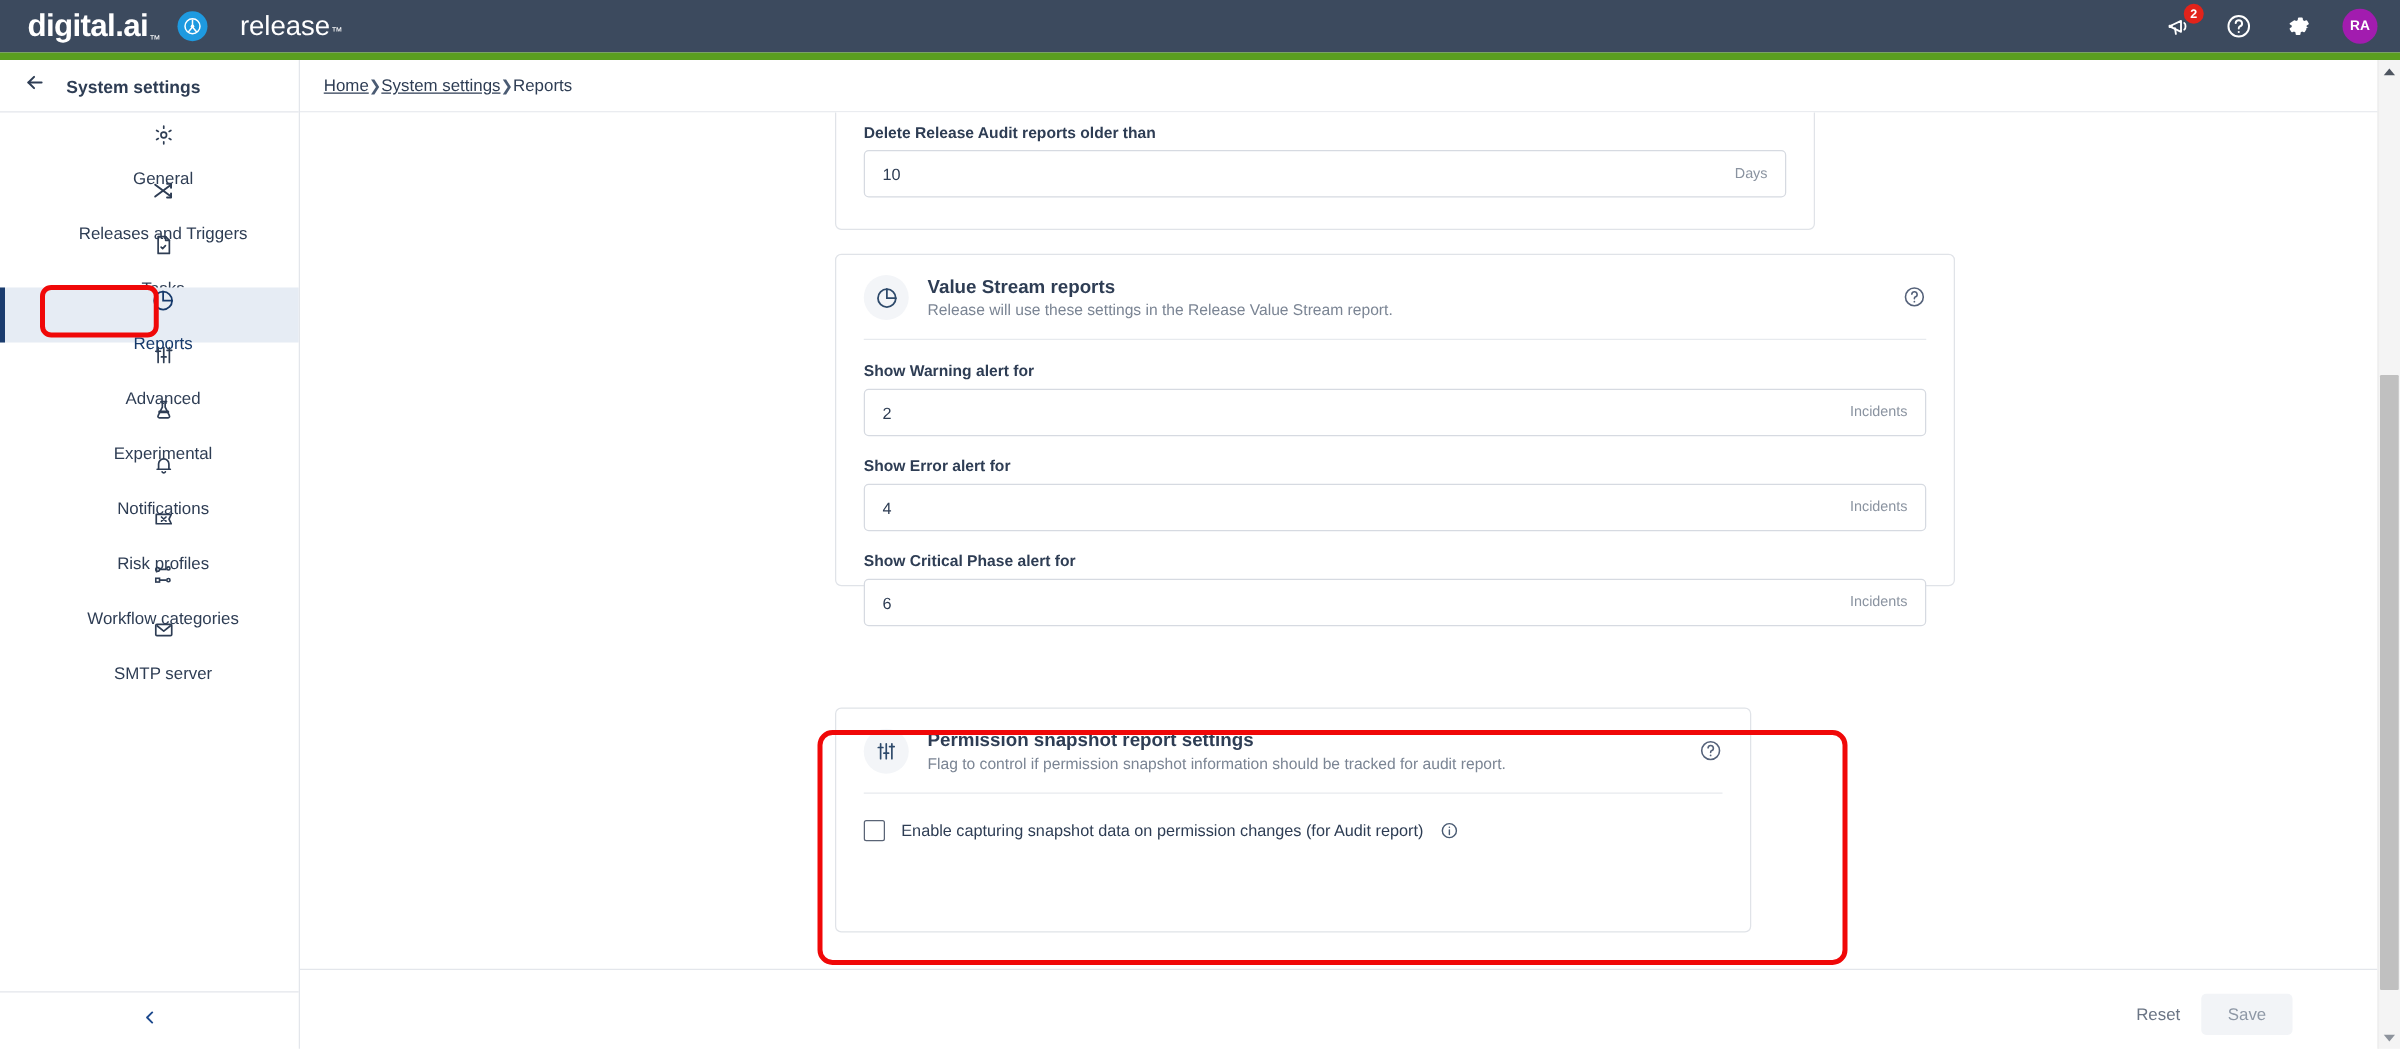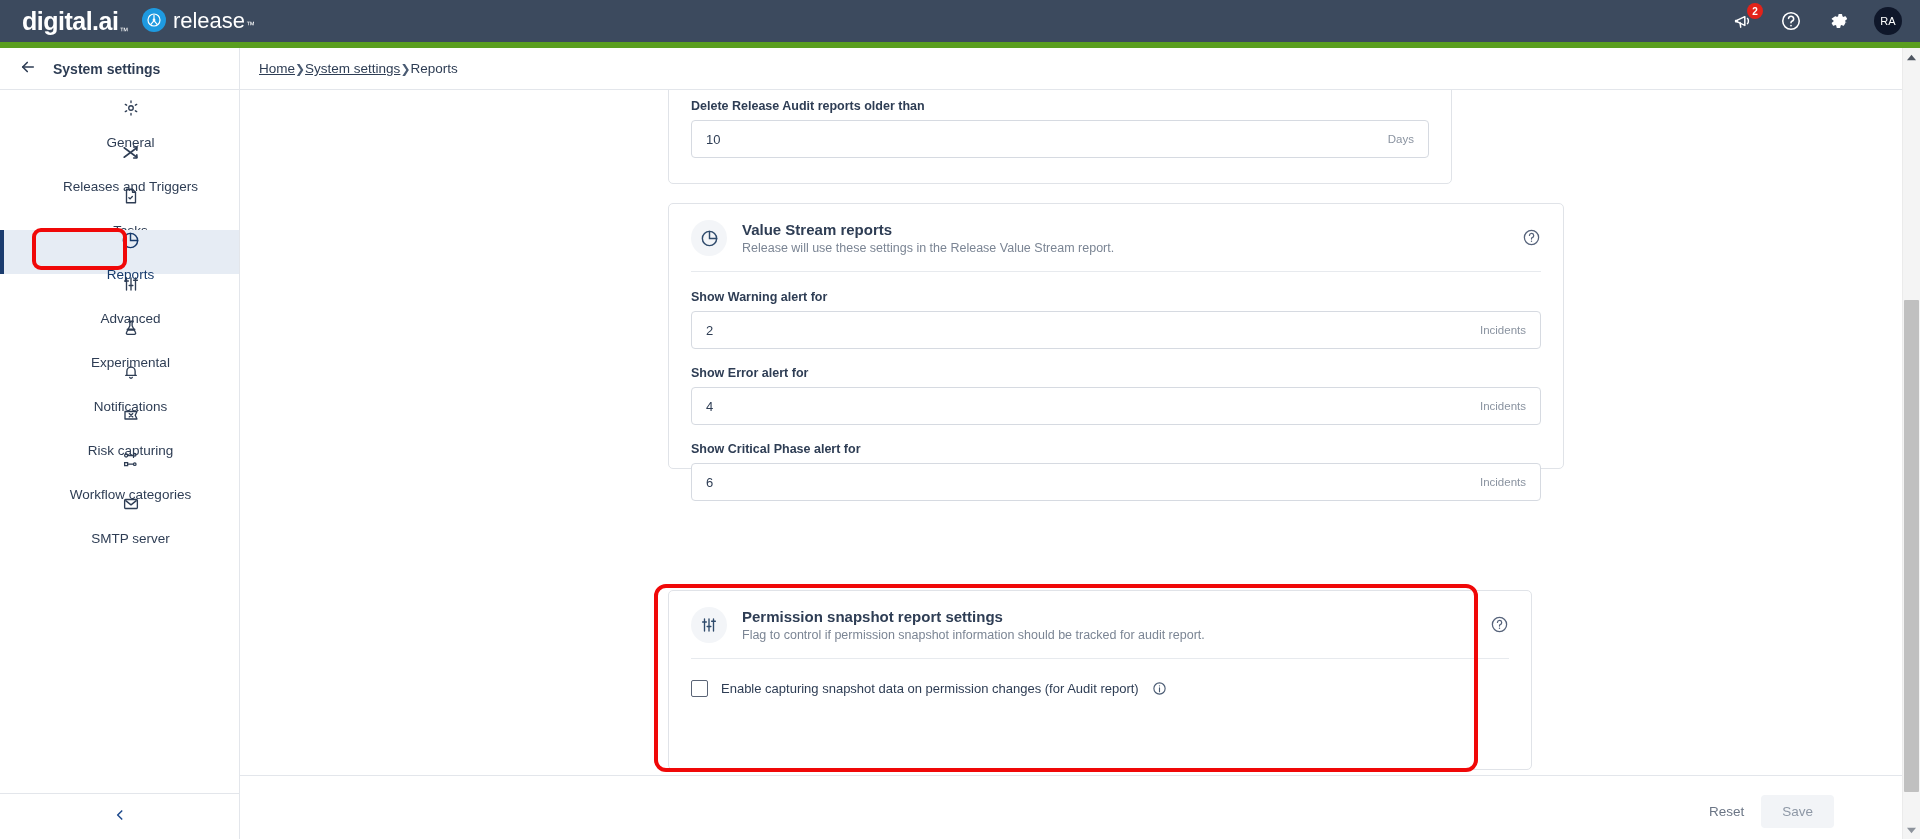--- a/index.html
+++ b/index.html
@@ -44,21 +44,21 @@
     position: relative;
     display: flex;
     align-items: flex-end;
   }
   .brand-digitalai sup {
     font-size: 9px;
     margin-left: 1px;
     vertical-align: super;
     font-weight: normal;
   }
-  .release-lockup { display: flex; gap: 7px; }
+  .release-lockup { display: flex; align-items: center; gap: 26px; }
   .release-badge {
     width: 24px; height: 24px;
     border-radius: 50%;
     background: #1e9ae0;
     display: flex; align-items: center; justify-content: center;
   }
   .brand-release {
     font-size: 22px;
     color: #ffffff;
     display: flex; align-items: baseline;
@@ -87,24 +87,24 @@
     background: #e2231a;
     color: #fff;
     font-size: 10px;
     font-weight: bold;
     display: flex; align-items: center; justify-content: center;
     padding: 0 3px;
   }
   .avatar {
     width: 28px; height: 28px;
     border-radius: 50%;
-    background: #0f172a;
+    background: #a21caf;
     color: #ffffff;
     font-size: 11px;
-    font-weight: normal;
+    font-weight: bold;
     display: flex; align-items: center; justify-content: center;
     cursor: pointer;
   }
 
   
   #sidebar {
     position: absolute;
     top: 48px; left: 0;
     width: 240px;
     height: 791px;
@@ -521,21 +521,21 @@
       <span>Notifications</span>
     </div>
 
     <div class="nav-item">
       <span class="ico">
         <svg width="18" height="18" viewBox="0 0 24 24" fill="none" stroke="#2e3d54" stroke-width="1.8" stroke-linecap="round" stroke-linejoin="round">
           <path d="M4 6h16l-2.4 5 2.4 5H4z"></path>
           <path d="M9.6 8.8l4.8 4.4M14.4 8.8l-4.8 4.4"></path>
         </svg>
       </span>
-      <span>Risk capturing</span>
+      <span>Risk profiles</span>
     </div>
 
     <div class="nav-item">
       <span class="ico">
         <svg width="18" height="18" viewBox="0 0 24 24" fill="none" stroke="#2e3d54" stroke-width="1.7">
           <circle cx="5.5" cy="6" r="2"></circle>
           <circle cx="17" cy="5" r="1.7"></circle>
           <rect x="3.5" y="15.5" width="4" height="4"></rect>
           <circle cx="17" cy="17.5" r="1.7"></circle>
           <path d="M7.5 6h7.5M7.5 17.5h7.5"></path>
@@ -620,21 +620,21 @@
       </div>
 
       <div class="field-label">Show Critical Phase alert for</div>
       <div class="input-row">
         <input type="text" value="6" style="">
         <span class="input-suffix">Incidents</span>
       </div>
     </div>
   </div>
 
-  <div class="card" style="left:428px; top:500px; width:864px; height:180px;">
+  <div class="card" style="left:428px; top:476px; width:733px; height:180px;">
     <div class="card-head">
       <span class="head-ico">
         <svg width="18" height="18" viewBox="0 0 24 24" fill="none" stroke="#2e4a6b" stroke-width="1.8" stroke-linecap="round">
           <path d="M6 4v16M12 4v16M18 4v16"></path>
           <path d="M3.5 8h5M9.5 14h5M15.5 7h5"></path>
         </svg>
       </span>
       <span class="titles">
         <span class="card-title">Permission snapshot report settings</span>
         <span class="card-sub">Flag to control if permission snapshot information should be tracked for audit report.</span>

